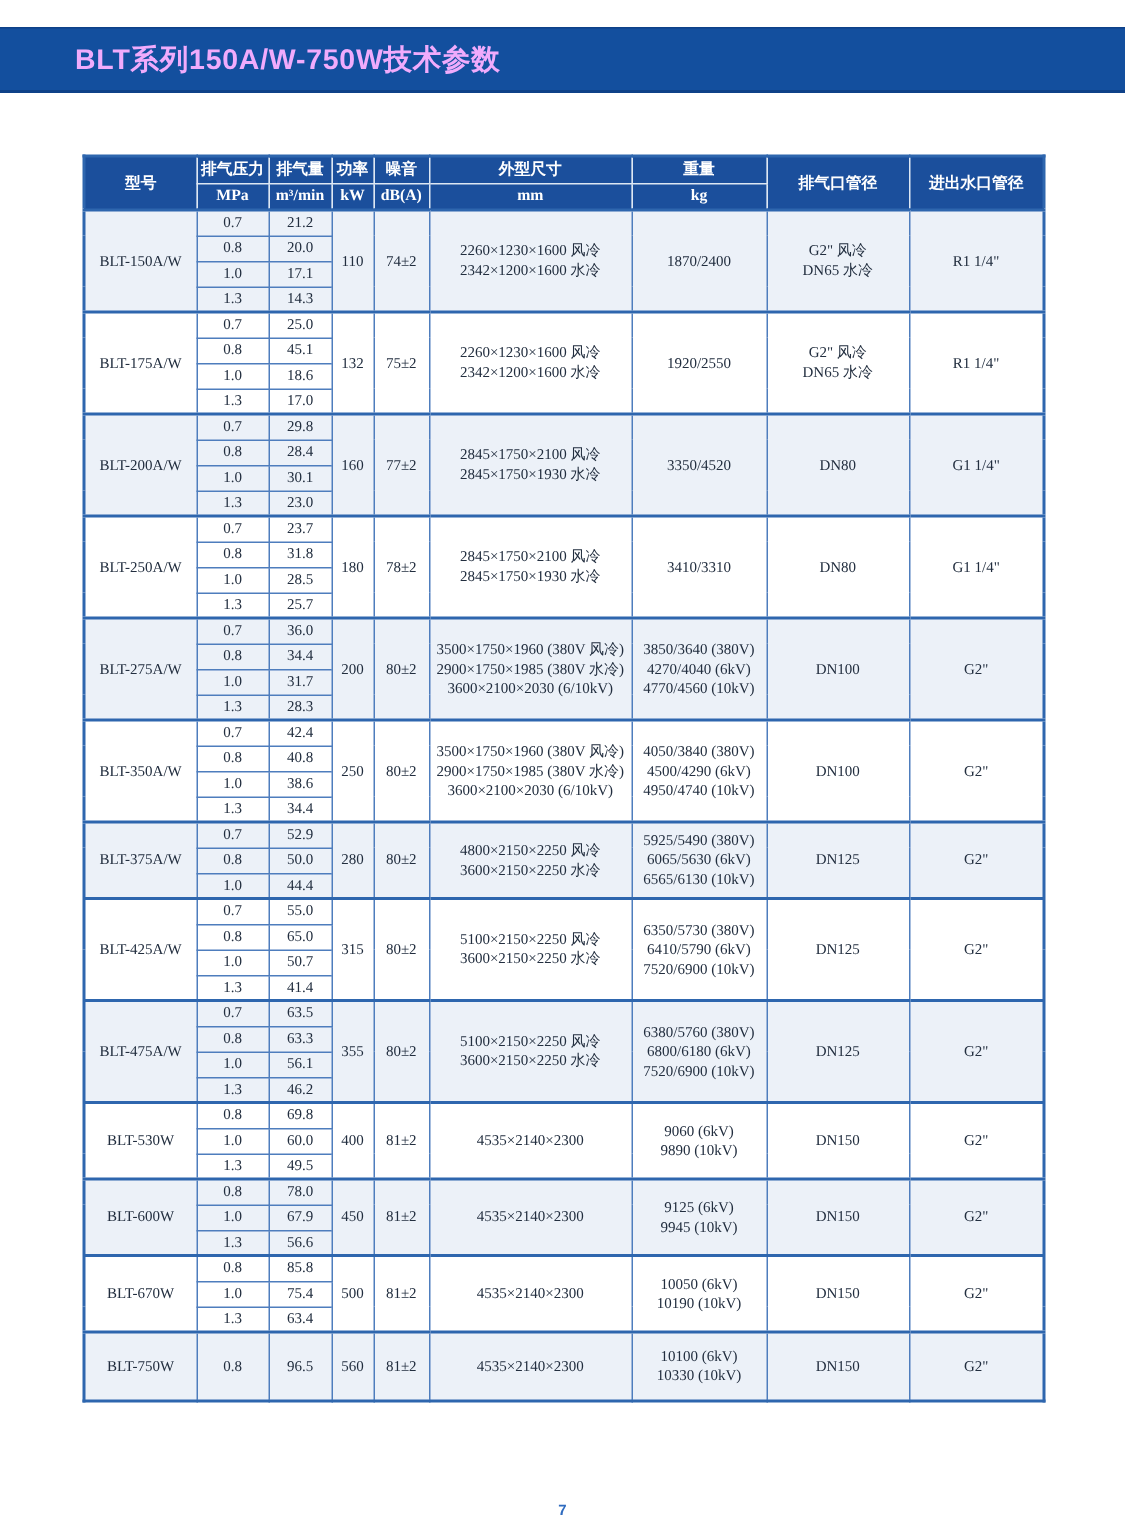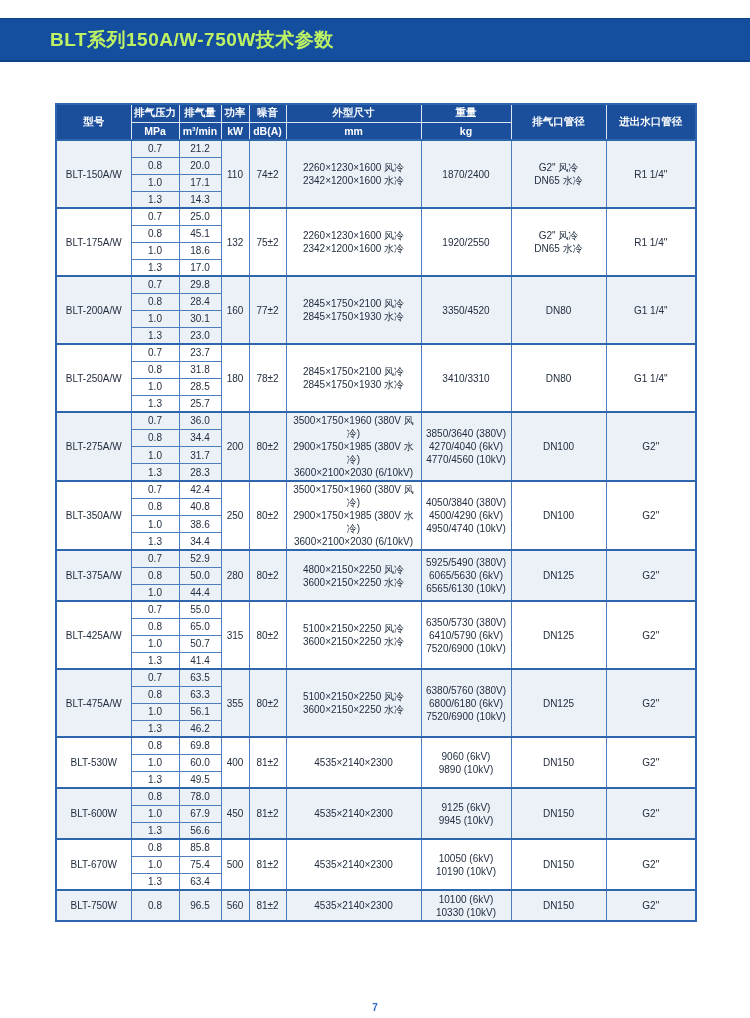--- a/index.html
+++ b/index.html
@@ -28,54 +28,55 @@
     width: 750px;
     height: 44px;
     background: var(--titlebar-blue);
     border-top: 1px solid #0e4188;
     border-bottom: 2px solid #0e4188;
     display: flex;
     align-items: center;
   }
   .title-bar h1 {
     margin: 0 0 0 50px;
-    color: #bef264;
+    color: #f0abfc;
     font-size: 19px;
     font-weight: bold;
     letter-spacing: 0.5px;
   }
   table.spec {
     position: absolute;
     top: 103px;
     left: 55px;
     width: 640px;
     border-collapse: collapse;
     table-layout: fixed;
     border: 2px solid var(--group-border-blue);
+    font-family: Liberation Serif, serif;
   }
   table.spec th {
     background: var(--header-blue);
     color: #ffffff;
     font-size: 10.5px;
     font-weight: bold;
     border: 1px solid #dde7f3;
     padding: 1px 2px;
     height: 18px;
     text-align: center;
   }
   table.spec td {
     border: 1px solid var(--border-blue);
     font-size: 10px;
     color: var(--text-dark);
     text-align: center;
     padding: 1px 2px;
     background: #ffffff;
   }
   table.spec tbody tr { height: 17px; }
-  table.spec tbody tr.tall { height: 31px; }
+  table.spec tbody tr.tall { height: 46px; }
   table.spec tbody tr.group-start td { border-top: 2px solid var(--group-border-blue); }
   table.spec tbody tr.tint td { background: var(--row-tint); }
   td.multiline { white-space: pre-line; line-height: 13px; }
   .page-number {
     position: absolute;
     top: 1002px;
     left: 0;
     width: 750px;
     text-align: center;
     font-size: 10px;

